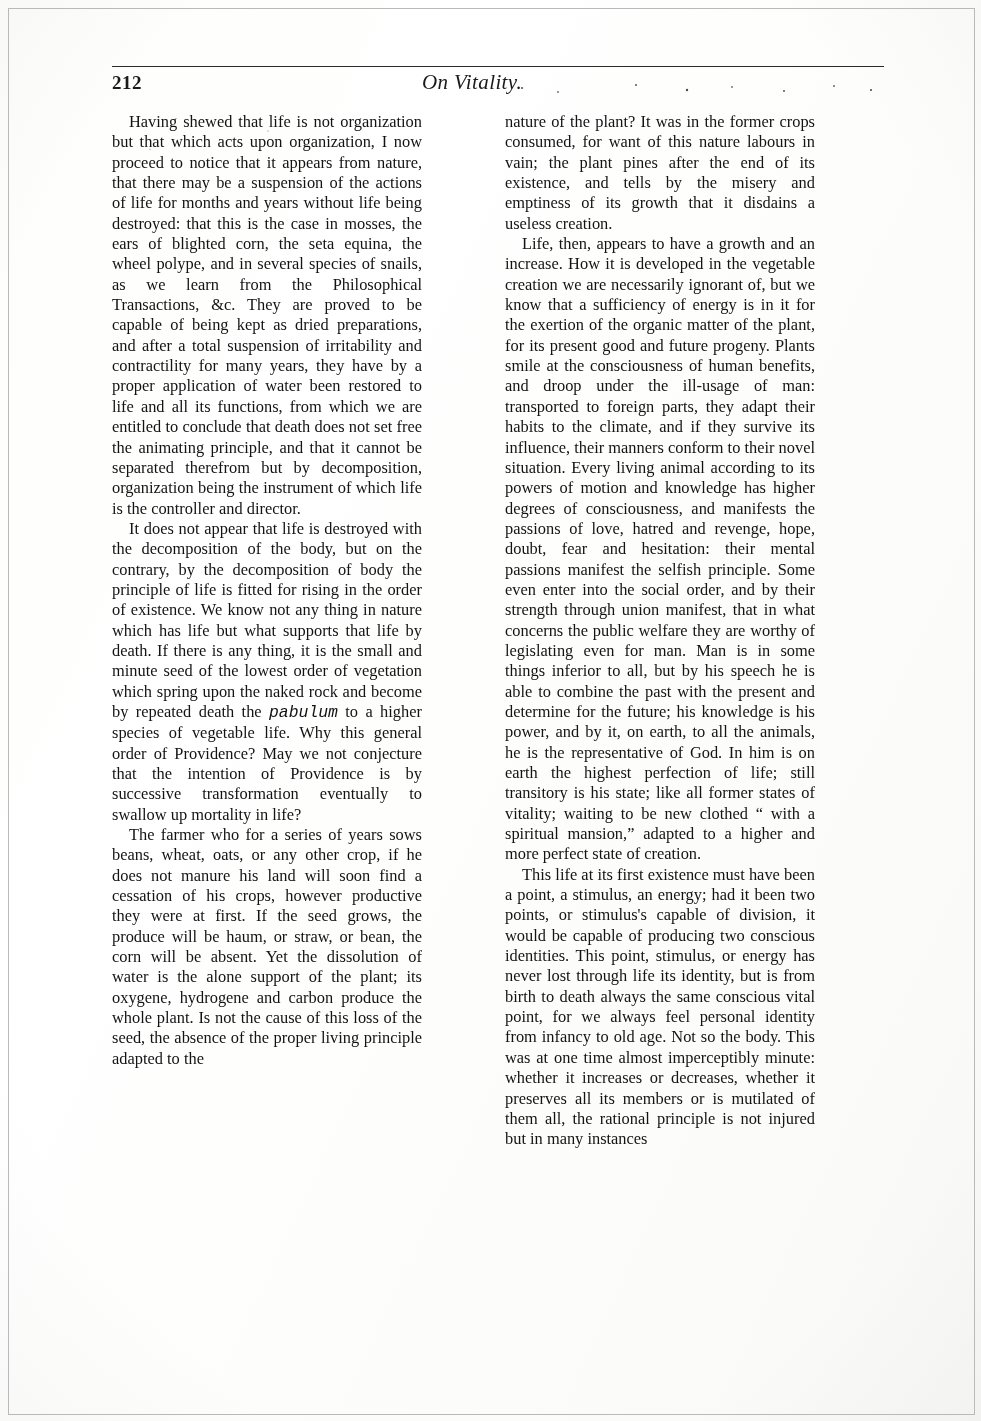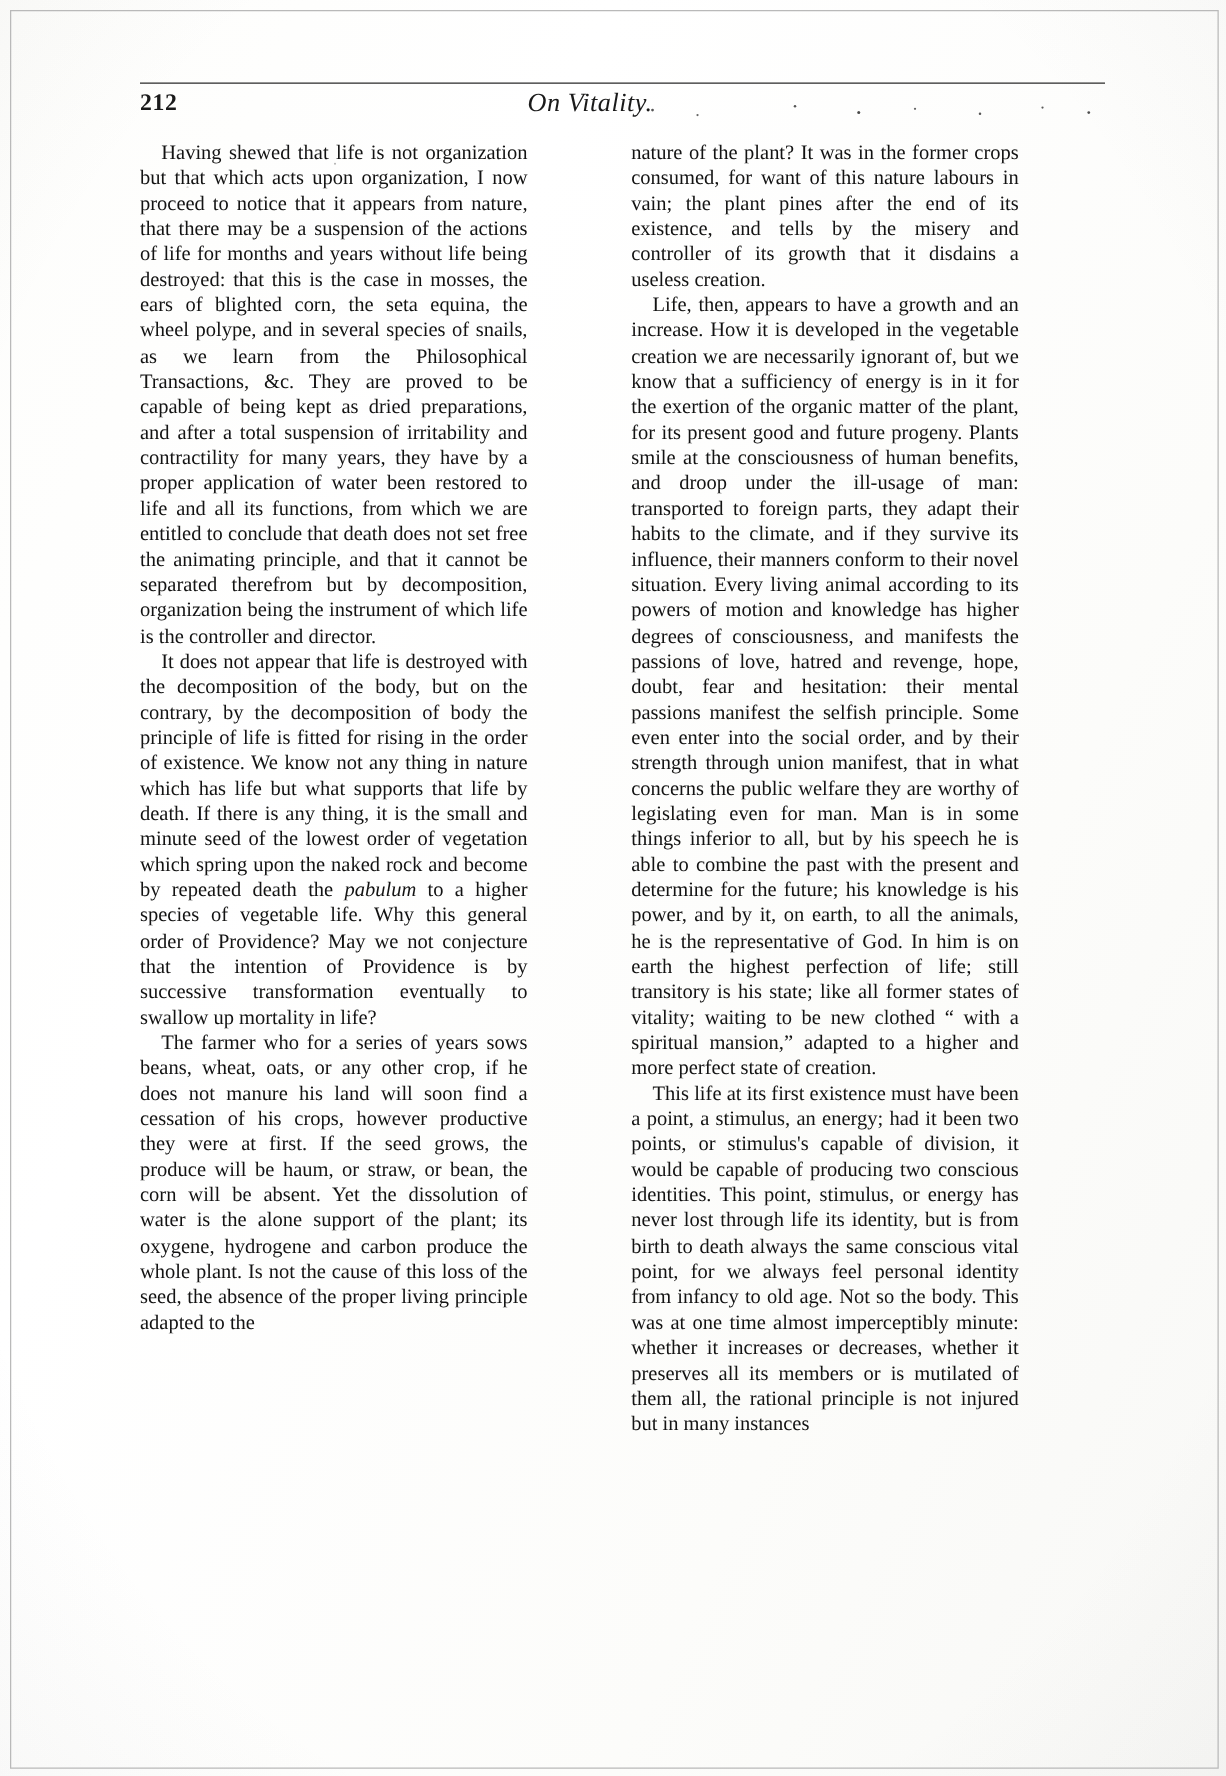--- a/index.html
+++ b/index.html
@@ -94,21 +94,21 @@
   #col-left  { left: 112px; }
   #col-right { left: 505px; }
 
   .para {
     margin: 0;
     text-indent: 17px;
     text-align: justify;
     text-justify: inter-word;
   }
   .para.no-indent { text-indent: 0; }
-  .para i { font-style: italic; }
+  .para i { font-style: italic; font-family: Liberation Mono, monospace; }
 
   
   #speckles {
     position: absolute;
     inset: 0;
     pointer-events: none;
     opacity: 0.55;
   }
 </style>
 </head>
@@ -138,21 +138,21 @@
       </svg>
     </div>
 
     <div class="column" id="col-left">
       <p class="para">Having shewed that life is not organization but that which acts upon organization, I now proceed to notice that it appears from nature, that there may be a suspension of the actions of life for months and years without life being destroyed: that this is the case in mosses, the ears of blighted corn, the seta equina, the wheel polype, and in several species of snails, as we learn from the Philosophical Transactions, &amp;c. They are proved to be capable of being kept as dried preparations, and after a total suspension of irritability and contractility for many years, they have by a proper application of water been restored to life and all its functions, from which we are entitled to conclude that death does not set free the animating principle, and that it cannot be separated therefrom but by decomposition, organization being the instrument of which life is the controller and director.</p>
       <p class="para" id="p3-rich">It does not appear that life is destroyed with the decomposition of the body, but on the contrary, by the decomposition of body the principle of life is fitted for rising in the order of existence. We know not any thing in nature which has life but what supports that life by death. If there is any thing, it is the small and minute seed of the lowest order of vegetation which spring upon the naked rock and become by repeated death the <i>pabulum</i> to a higher species of vegetable life. Why this general order of Providence? May we not conjecture that the intention of Providence is by successive transformation eventually to swallow up mortality in life?</p>
       <p class="para">The farmer who for a series of years sows beans, wheat, oats, or any other crop, if he does not manure his land will soon find a cessation of his crops, however productive they were at first. If the seed grows, the produce will be haum, or straw, or bean, the corn will be absent. Yet the dissolution of water is the alone support of the plant; its oxygene, hydrogene and carbon produce the whole plant. Is not the cause of this loss of the seed, the absence of the proper living principle adapted to the</p>
     </div>
 
     <div class="column" id="col-right">
-      <p class="para no-indent">nature of the plant? It was in the former crops consumed, for want of this nature labours in vain; the plant pines after the end of its existence, and tells by the misery and controller of its growth that it disdains a useless creation.</p>
+      <p class="para no-indent">nature of the plant? It was in the former crops consumed, for want of this nature labours in vain; the plant pines after the end of its existence, and tells by the misery and emptiness of its growth that it disdains a useless creation.</p>
       <p class="para">Life, then, appears to have a growth and an increase. How it is developed in the vegetable creation we are necessarily ignorant of, but we know that a sufficiency of energy is in it for the exertion of the organic matter of the plant, for its present good and future progeny. Plants smile at the consciousness of human benefits, and droop under the ill-usage of man: transported to foreign parts, they adapt their habits to the climate, and if they survive its influence, their manners conform to their novel situation. Every living animal according to its powers of motion and knowledge has higher degrees of consciousness, and manifests the passions of love, hatred and revenge, hope, doubt, fear and hesitation: their mental passions manifest the selfish principle. Some even enter into the social order, and by their strength through union manifest, that in what concerns the public welfare they are worthy of legislating even for man. Man is in some things inferior to all, but by his speech he is able to combine the past with the present and determine for the future; his knowledge is his power, and by it, on earth, to all the animals, he is the representative of God. In him is on earth the highest perfection of life; still transitory is his state; like all former states of vitality; waiting to be new clothed “ with a spiritual mansion,” adapted to a higher and more perfect state of creation.</p>
       <p class="para">This life at its first existence must have been a point, a stimulus, an energy; had it been two points, or stimulus's capable of division, it would be capable of producing two conscious identities. This point, stimulus, or energy has never lost through life its identity, but is from birth to death always the same conscious vital point, for we always feel personal identity from infancy to old age. Not so the body. This was at one time almost imperceptibly minute: whether it increases or decreases, whether it preserves all its members or is mutilated of them all, the rational principle is not injured but in many instances</p>
     </div>
 
     <svg id="speckles">
       <circle cx="150" cy="150" r="0.9" fill="#6a6a6a"></circle>
       <circle cx="268" cy="131" r="0.8" fill="#707070"></circle>
       <circle cx="392" cy="207" r="1.0" fill="#5e5e5e"></circle>
       <circle cx="205" cy="296" r="0.8" fill="#6e6e6e"></circle>
       <circle cx="330" cy="372" r="0.9" fill="#666"></circle>

